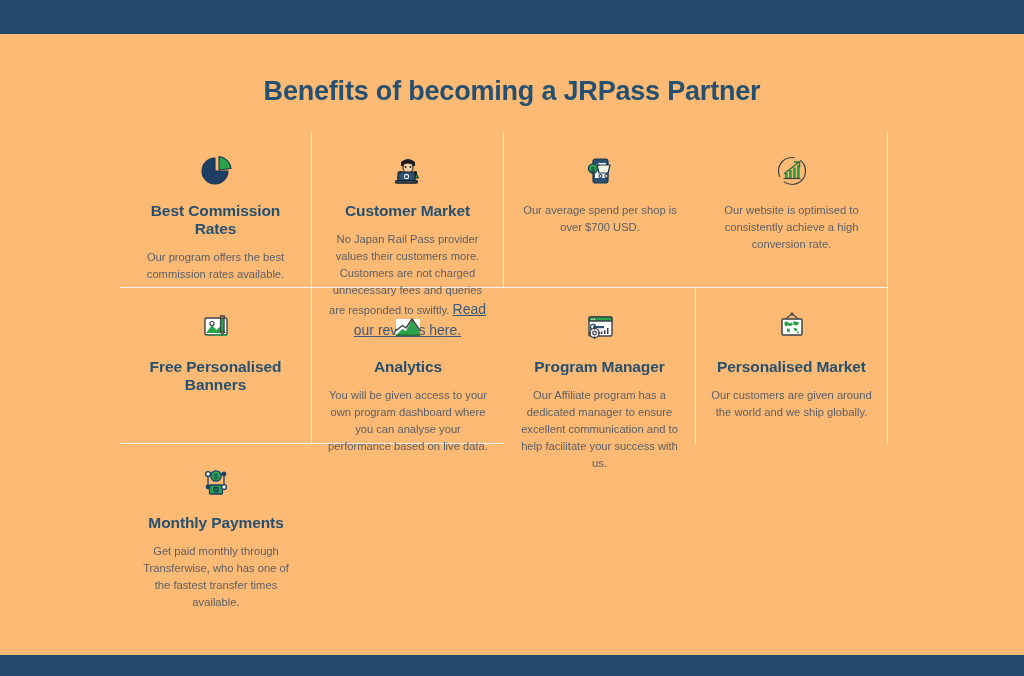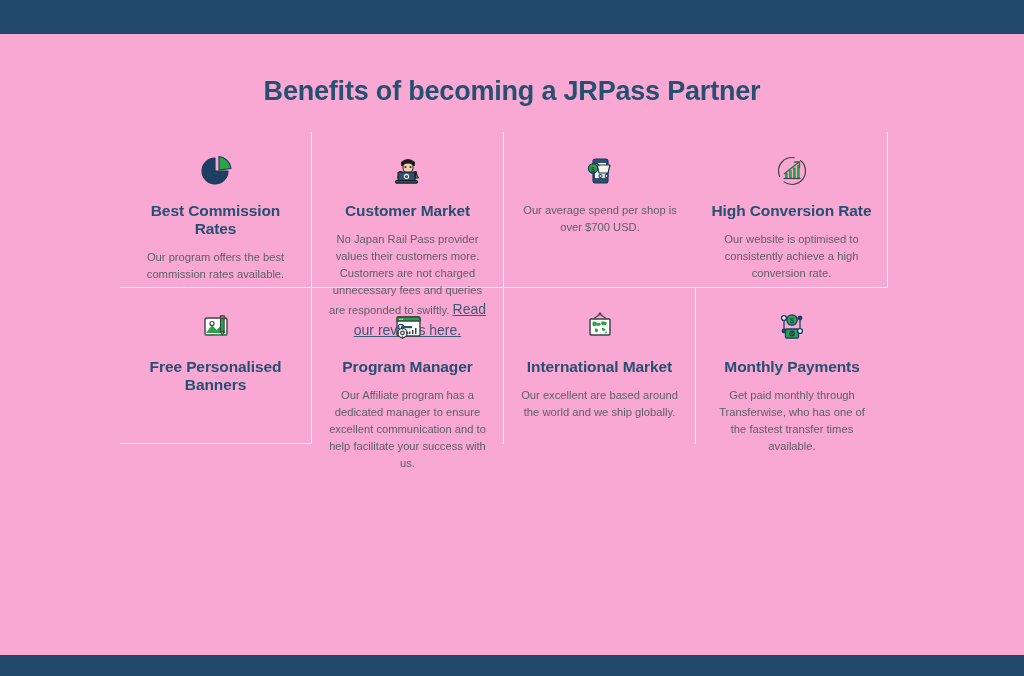--- a/index.html
+++ b/index.html
@@ -2,21 +2,21 @@
 <html><head>
 <meta charset="utf-8">
 <style>
   * { box-sizing: border-box; margin: 0; padding: 0; }
   html, body {
     width: 1024px; height: 676px;
     background: #ffffff;
     font-family: "Liberation Sans", sans-serif;
     overflow: hidden;
   }
-  .page { position: relative; width: 1024px; height: 676px; background: #f9a8d4; }
+  .page { position: relative; width: 1024px; height: 676px; background: #fdba74; }
 
   .topbar {
     position: absolute; top: 0; left: 0;
     width: 1024px; height: 34px;
     background: #22486c;
   }
   .bottombar {
     position: absolute; bottom: 0; left: 0;
     width: 1024px; height: 21px;
     background: #22486c;
@@ -147,39 +147,51 @@
           <circle cx="19" cy="19" r="13.5" fill="none" stroke="#3f4347" stroke-width="1.2" stroke-dasharray="30 6"></circle>
           <rect x="12" y="21" width="2.8" height="5" fill="#2aa34a"></rect>
           <rect x="16" y="18" width="2.8" height="8" fill="#2aa34a"></rect>
           <rect x="20" y="15.5" width="2.8" height="10.5" fill="#2aa34a"></rect>
           <rect x="24" y="13" width="2.8" height="13" fill="#2aa34a"></rect>
           <path d="M11 22 L26 10" fill="none" stroke="#2c6e3a" stroke-width="1.4"></path>
           <path d="M21.5 10 h5 v5" fill="none" stroke="#2c6e3a" stroke-width="1.4" stroke-linecap="round" stroke-linejoin="round"></path>
           <line x1="10.5" y1="26.5" x2="27.5" y2="26.5" stroke="#3f4347" stroke-width="1.2"></line>
         </svg>
       </div>
-      <div class="card-title">High Conversion Rate</div>
       <div class="card-desc">Our website is optimised to consistently achieve a high conversion rate.</div>
     </div>
 
     <div class="cell col2 row2">
       <div class="icon-wrap">
         <svg width="38" height="38" viewBox="0 0 38 38">
           <rect x="8" y="10" width="22" height="17" rx="1.5" fill="#ffffff" stroke="#3f4347" stroke-width="1.4"></rect>
           <path d="M9 25 l6-8 4.5 5 3-3 6.5 6 z" fill="#2aa34a"></path>
           <path d="M8.8 26.8 q5 2.2 10.5 0 t10.7 0 v1.2 h-21.2 z" fill="#2aa34a"></path>
           <circle cx="15" cy="15.5" r="2" fill="#ffffff" stroke="#3f4347" stroke-width="1.2"></circle>
           <rect x="23.5" y="8" width="3.6" height="16" fill="#2aa34a" stroke="#3f4347" stroke-width="1.2"></rect>
           <path d="M23.5 24 l1.8 3 1.8-3 z" fill="#f2cfa8" stroke="#3f4347" stroke-width="1.1" stroke-linejoin="round"></path>
           <rect x="23.5" y="8" width="3.6" height="2.4" fill="#d08a3c" stroke="#3f4347" stroke-width="1.1"></rect>
         </svg>
       </div>
       <div class="card-title">Free Personalised Banners</div>
     </div>
 
+    <div class="cell col3 row2">
+      <div class="icon-wrap">
+        <svg width="38" height="38" viewBox="0 0 38 38">
+          <rect x="7" y="11" width="24" height="16" fill="#ffffff"></rect>
+          <path d="M7 27 L13.5 21 L17 23 L23 12 L31 24 L31 27 Z" fill="#2aa34a"></path>
+          <path d="M7 22.5 L13.5 17.5 L17 20 L23 11 L31 22.5" fill="none" stroke="#3f4347" stroke-width="1.5" stroke-linejoin="round" stroke-linecap="round"></path>
+          <path d="M23 12 L31 24 L31 27 L7 27 L7 23.5" fill="none" stroke="#3f4347" stroke-width="0"></path>
+          <line x1="7" y1="27.2" x2="31" y2="27.2" stroke="#2c6e3a" stroke-width="1.6"></line>
+        </svg>
+      </div>
+      <div class="card-title">Analytics</div>
+      <div class="card-desc">You will be given access to your own program dashboard where you can analyse your performance based on live data.</div>
+    </div>
 
     <div class="cell col1 row3">
       <div class="icon-wrap">
         <svg width="38" height="38" viewBox="0 0 38 38">
           <rect x="8" y="9" width="23" height="19" rx="1.5" fill="#ffffff" stroke="#3f4347" stroke-width="1.4"></rect>
           <path d="M8 10.5 a1.5 1.5 0 0 1 1.5-1.5 h20 a1.5 1.5 0 0 1 1.5 1.5 v2.5 h-23 z" fill="#2aa34a" stroke="#3f4347" stroke-width="1.3"></path>
           <circle cx="11" cy="11.2" r="0.7" fill="#ffffff"></circle>
           <circle cx="13.3" cy="11.2" r="0.7" fill="#ffffff"></circle>
           <path d="M12 18 h11 v2.2 h-11 z" fill="#2d5070"></path>
           <circle cx="12" cy="19.1" r="2.6" fill="none" stroke="#2d5070" stroke-width="1.6"></circle>
@@ -207,22 +219,22 @@
           <path d="M19 6 L12.5 11 M19 6 L25.5 11" fill="none" stroke="#3f4347" stroke-width="1.2"></path>
           <circle cx="19" cy="6" r="1.4" fill="#3f4347"></circle>
           <rect x="9" y="11" width="20" height="16" rx="1" fill="#ffffff" stroke="#3f4347" stroke-width="1.5"></rect>
           <path d="M11.5 14 q2 -1 4 0.5 t3 0 l1.5 2 -2 1.5 -3-0.5 -2.5 1 -1-2 z" fill="#2aa34a"></path>
           <path d="M20.5 13.5 q3-0.5 5.5 1 l-1 2.5 -3 0.5 -2-1.5 z" fill="#2aa34a"></path>
           <path d="M14 20.5 q2-0.5 3 1 l-0.5 3 -2.5-1 z" fill="#2aa34a"></path>
           <path d="M21 20 q2.5-0.5 3.5 1.5 l-1.5 2 -2-1.5 z" fill="#2aa34a"></path>
           <circle cx="25" cy="24.5" r="1" fill="#2aa34a"></circle>
         </svg>
       </div>
-      <div class="card-title">International Market</div>
-      <div class="card-desc">Our excellent are based around the world and we ship globally.</div>
+      <div class="card-title">Personalised Market</div>
+      <div class="card-desc">Our customers are given around the world and we ship globally.</div>
     </div>
 
     <div class="cell col3 row3">
       <div class="icon-wrap">
         <svg width="38" height="38" viewBox="0 0 38 38">
           <g stroke="#1d3f63" stroke-width="1.3">
             <line x1="11" y1="10" x2="11" y2="23"></line>
             <line x1="27" y1="10" x2="27" y2="23"></line>
             <line x1="11" y1="10" x2="19" y2="10"></line>
             <line x1="19" y1="10" x2="27" y2="10"></line>

